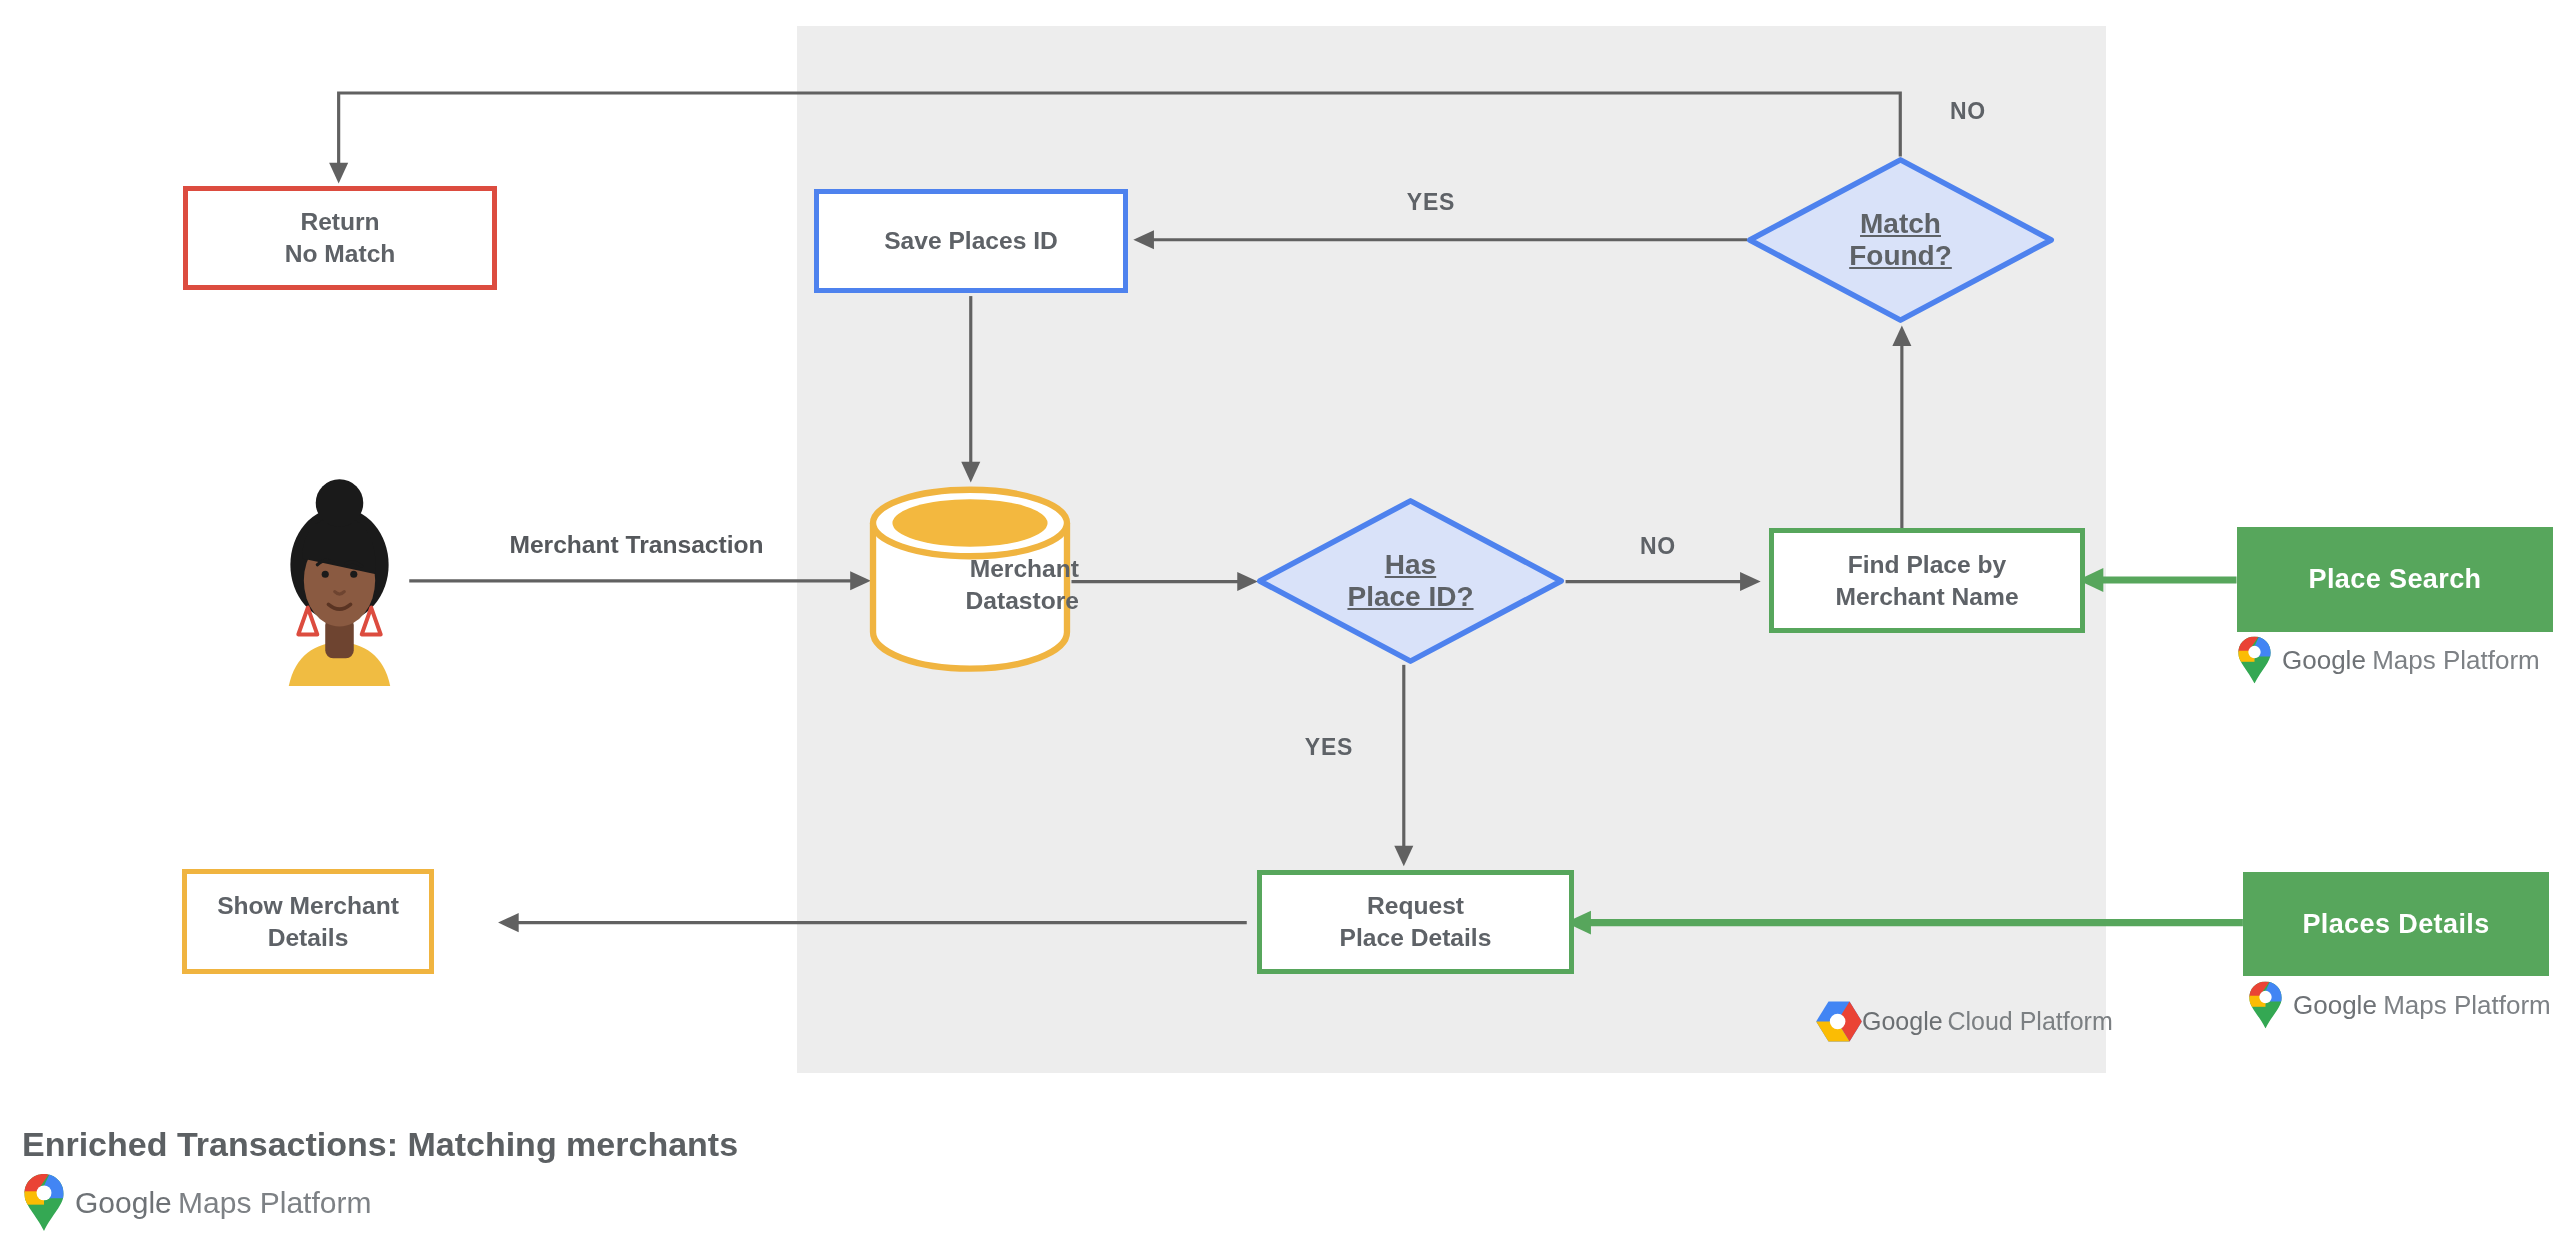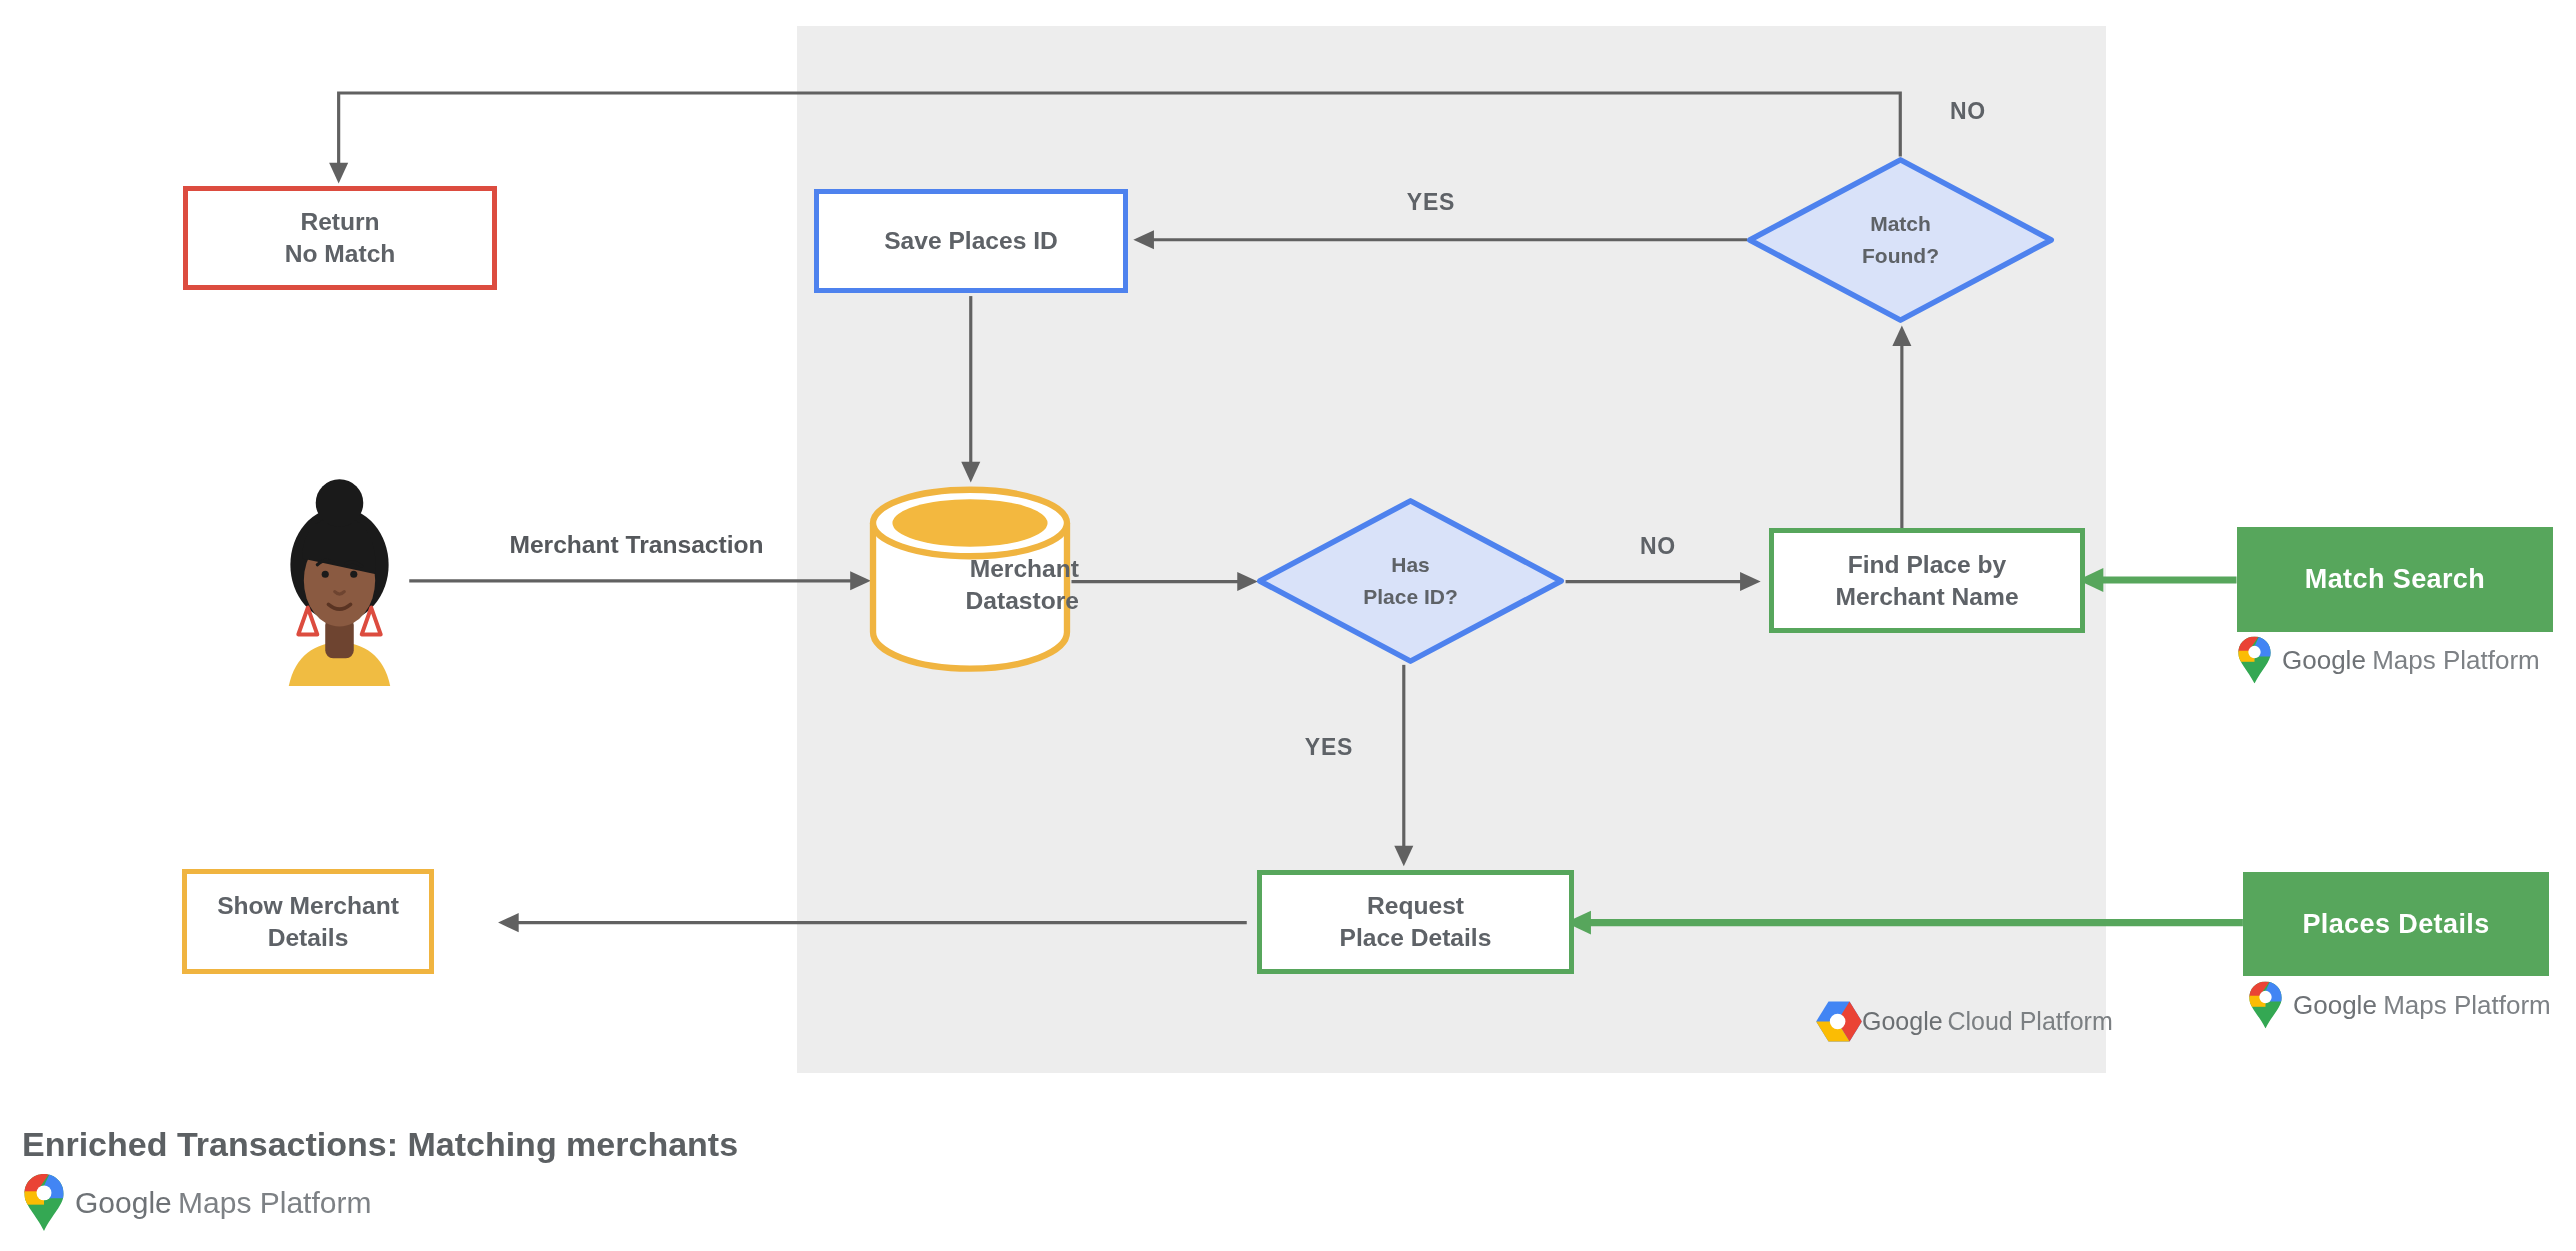--- a/index.html
+++ b/index.html
@@ -20,21 +20,21 @@
   .border-green{border:5.6px solid #57A65C;margin-left:10px;}
   .border-yellow{border:5.6px solid #F0B440;}
   .node-solid{
     position:absolute;background:#57A65C;display:flex;align-items:center;justify-content:center;
     font-size:27px;font-weight:bold;color:#ffffff;letter-spacing:0.4px;
   }
   .diamond{position:absolute;}
   .diamond .dlabel{
     position:absolute;left:0;top:0;width:100%;height:100%;
     display:flex;flex-direction:column;align-items:center;justify-content:center;
-    font-size:21px;font-weight:bold;color:#5E6267;text-align:center;line-height:32px;
+    font-size:28px;font-weight:bold;color:#5E6267;text-align:center;line-height:32px;text-decoration:underline;
   }
   .cylinder{position:absolute;left:869px;top:485px;width:202px;height:190px;}
   .cylinder .clabel{
     position:absolute;left:8px;top:68px;width:100%;text-align:right;
     font-size:24.6px;font-weight:bold;color:#5E6267;line-height:32px;
   }
   .edge-label{
     position:absolute;width:111px;text-align:center;transform:translateX(-50%);
     font-size:23px;font-weight:bold;color:#5E6267;letter-spacing:0.8px;
   }
@@ -155,21 +155,21 @@
     <span>Request</span>
     <span>Place Details</span>
   </div>
 
   <div class="node border-yellow" style="left:182px;top:869px;width:252px;height:105px;">
     <span>Show Merchant</span>
     <span>Details</span>
   </div>
 
   <div class="node-solid" style="left:2237px;top:527px;width:316px;height:105px;">
-    <span>Match Search</span>
+    <span>Place Search</span>
   </div>
 
   <div class="node-solid" style="left:2243px;top:872px;width:306px;height:104px;">
     <span>Places Details</span>
   </div>
 
   <div class="diamond" style="left:1745px;top:155px;width:311px;height:170px;">
     <svg width="311" height="170" viewBox="0 0 392 214">
       <polygon points="196,6 386,107 196,208 6,107" fill="#D9E2F9" stroke="#4E82EE" stroke-width="7" stroke-linejoin="round"></polygon>
     </svg>

